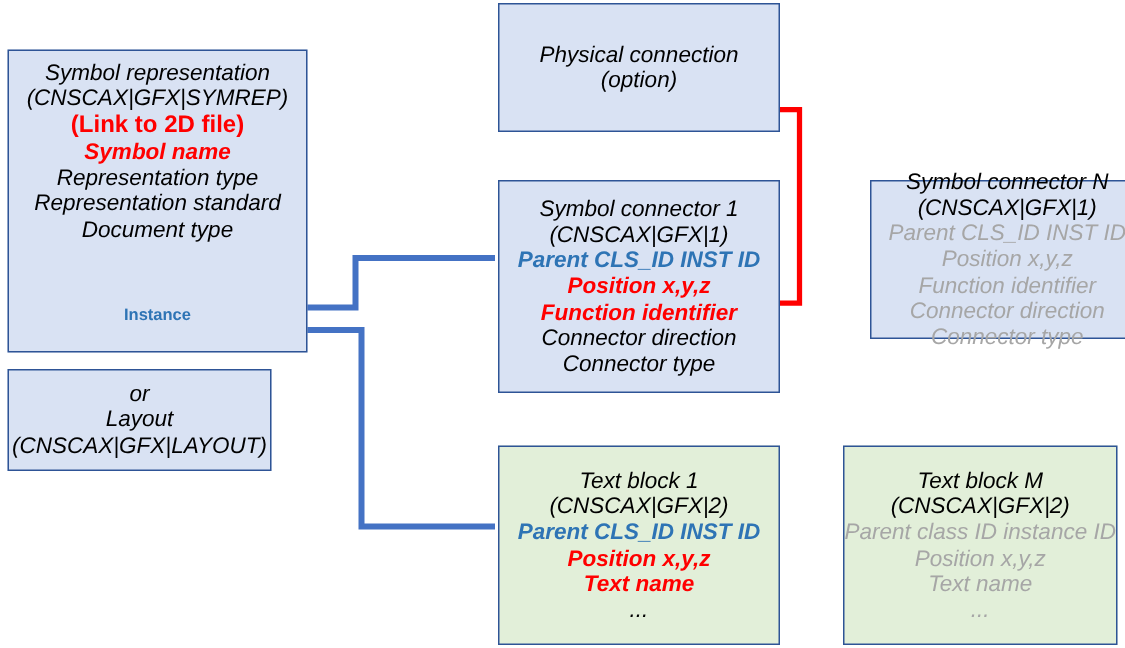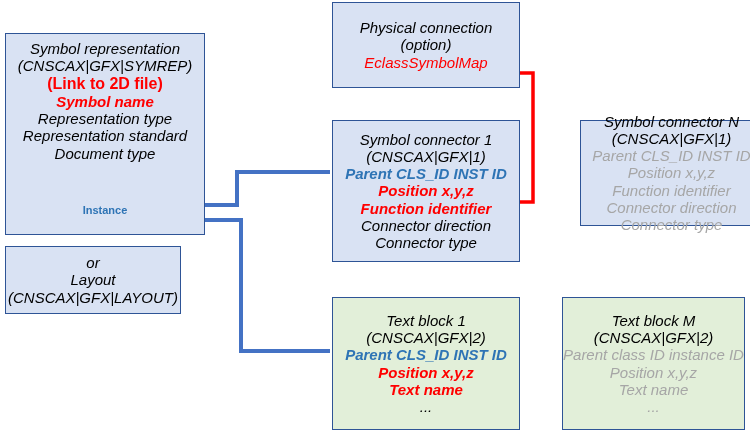--- a/index.html
+++ b/index.html
@@ -89,21 +89,20 @@
 
   <div class="box blue" style="left:5px;top:246px;width:176px;height:68px;">
     <span class="ln s15 black">or</span>
     <span class="ln s15 black">Layout</span>
     <span class="ln s15 black">(CNSCAX|GFX|LAYOUT)</span>
   </div>
 
   <div class="box blue" style="left:332px;top:2px;width:188px;height:86px;">
     <span class="ln s15 black">Physical connection</span>
     <span class="ln s15 black">(option)</span>
-    <span class="ln s15 red">EclassSymbolMap</span>
   </div>
 
   <div class="box blue" style="left:332px;top:120px;width:188px;height:142px;">
     <span class="ln s15 black">Symbol connector 1</span>
     <span class="ln s15 black">(CNSCAX|GFX|1)</span>
     <span class="ln s15 blue-t">Parent CLS_ID INST ID</span>
     <span class="ln s15 red bold">Position x,y,z</span>
     <span class="ln s15 red bold">Function identifier</span>
     <span class="ln s15 black">Connector direction</span>
     <span class="ln s15 black">Connector type</span>

